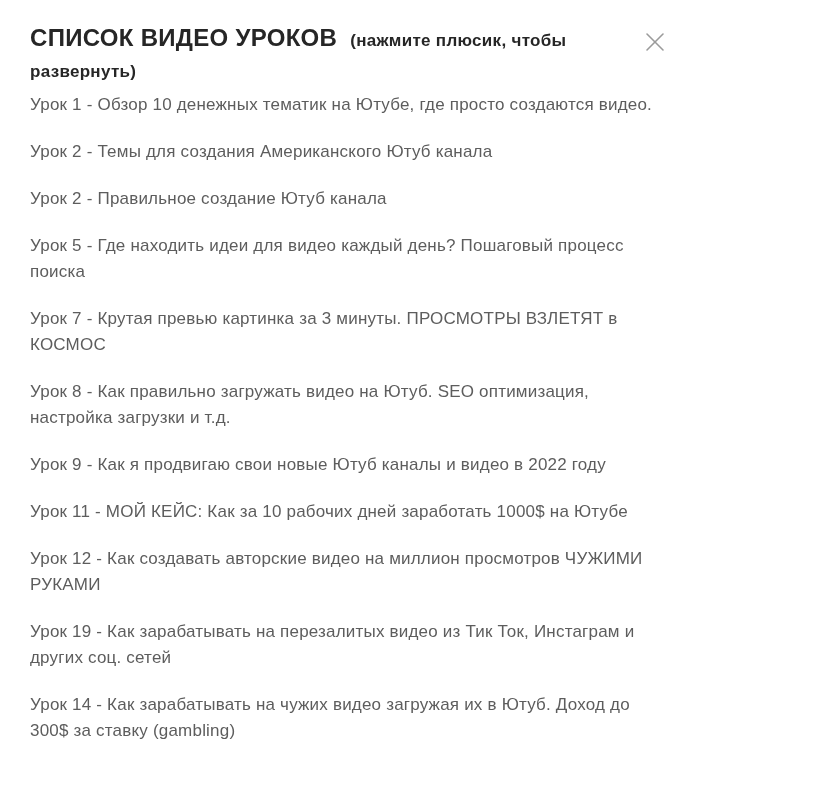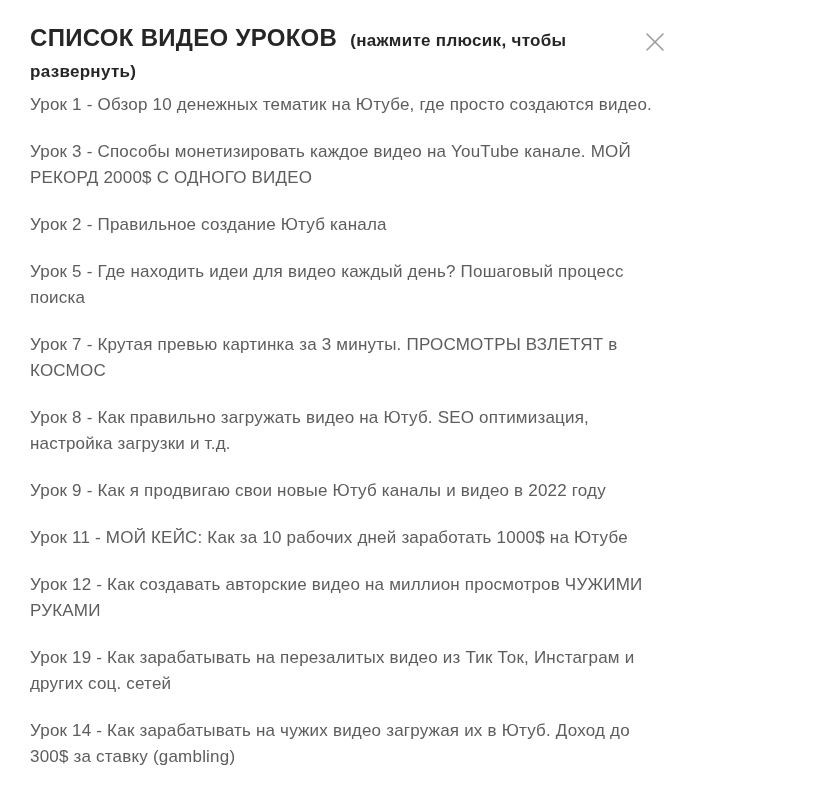--- a/index.html
+++ b/index.html
@@ -69,21 +69,21 @@
     <button class="close-btn" aria-label="Close">
       <svg width="24" height="24" viewBox="0 0 24 24">
         <line x1="4" y1="4" x2="20" y2="20" stroke="#9b9b9b" stroke-width="1.6" stroke-linecap="round"></line>
         <line x1="20" y1="4" x2="4" y2="20" stroke="#9b9b9b" stroke-width="1.6" stroke-linecap="round"></line>
       </svg>
     </button>
   </div>
 
   <div class="lessons">
     <p class="lesson">Урок 1 - Обзор 10 денежных тематик на Ютубе, где просто создаются видео.</p>
-    <p class="lesson">Урок 3 - Способы монетизировать каждое видео на YouTube канале. МОЙ РЕКОРД 2000$ С ОДНОГО ВИДЕО</p>
+    <p class="lesson">Урок 2 - Темы для создания Американского Ютуб канала</p>
     <p class="lesson">Урок 2 - Правильное создание Ютуб канала</p>
     <p class="lesson">Урок 5 - Где находить идеи для видео каждый день? Пошаговый процесс поиска</p>
     <p class="lesson">Урок 7 - Крутая превью картинка за 3 минуты. ПРОСМОТРЫ ВЗЛЕТЯТ в КОСМОС</p>
     <p class="lesson">Урок 8 - Как правильно загружать видео на Ютуб. SEO оптимизация, настройка загрузки и т.д.</p>
     <p class="lesson">Урок 9 - Как я продвигаю свои новые Ютуб каналы и видео в 2022 году</p>
     <p class="lesson">Урок 11 - МОЙ КЕЙС: Как за 10 рабочих дней заработать 1000$ на Ютубе</p>
     <p class="lesson">Урок 12 - Как создавать авторские видео на миллион просмотров ЧУЖИМИ РУКАМИ</p>
     <p class="lesson">Урок 19 - Как зарабатывать на перезалитых видео из Тик Ток, Инстаграм и других соц. сетей</p>
     <p class="lesson">Урок 14 - Как зарабатывать на чужих видео загружая их в Ютуб. Доход до 300$ за ставку (gambling)</p>
   </div>

